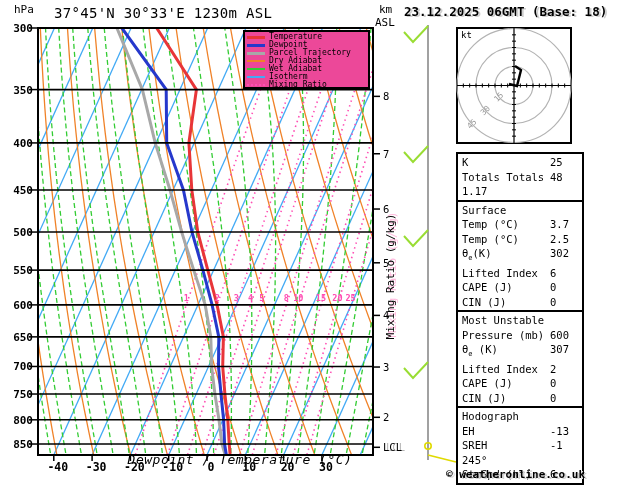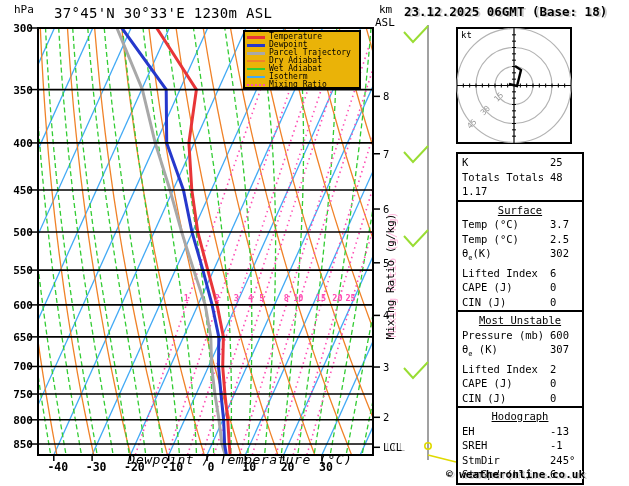--- a/index.html
+++ b/index.html
@@ -6,32 +6,32 @@
   .canvas{position:relative;width:629px;height:486px;background:#fff;overflow:hidden;
           font-family:"DejaVu Sans Mono", monospace;color:#000;}
   .abs{position:absolute;}
   .hpa{left:14px;top:3px;font-size:11px;}
   .title{left:54px;top:5px;font-size:14px;font-weight:normal;letter-spacing:.3px;white-space:pre;}
   .kmu{left:379px;top:3px;font-size:11px;}
   .aslu{left:375px;top:16px;font-size:11px;}
   .dt{left:404px;top:4px;width:224px;font-size:12.5px;font-weight:bold;white-space:nowrap;
       text-shadow:2px 1px 0 #cfcfcf;}
   #chart{position:absolute;left:0;top:0;}
-  .legend{left:243px;top:30px;width:118px;height:59px;border:2px solid #000;background:#eab308;
+  .legend{left:243px;top:30px;width:127px;height:59px;border:2px solid #000;background:#ec4899;
           box-sizing:border-box;padding:1px 0 0 2px;}
   .lrow{display:flex;align-items:center;height:8px;}
   .lsamp{width:18px;margin-right:4px;flex:none;}
   .llab{font-size:8px;line-height:8px;white-space:nowrap;}
   .mixlab{left:290px;top:270px;width:200px;text-align:center;font-size:11px;
           transform:rotate(-90deg);text-shadow:2px 2px 0 #ffb9dd;white-space:nowrap;}
   .xlab{left:115px;top:452px;width:250px;text-align:center;font-size:13px;letter-spacing:.5px;white-space:nowrap;font-style:italic;}
   .tablewrap{left:456px;top:152px;width:128px;}
   .tsec{border:2px solid #000;background:#fff;box-sizing:border-box;margin-top:-2px;padding:1px 4px;}
   .tsec:first-child{margin-top:0;}
-  .thead{text-align:center;font-size:10.5px;line-height:14.5px;text-decoration:underline;}
+  .thead{font-size:10.5px;line-height:14.5px;}
   .trow{display:flex;font-size:10.5px;line-height:14.5px;}
   .trow .lab{width:88px;flex:none;white-space:nowrap;}
   .trow .val{flex:1;white-space:nowrap;}
   sub{font-size:7px;}
   .copyright{left:446px;top:468px;font-size:11px;font-weight:bold;text-shadow:2px 1px 0 #d4d4d4;white-space:nowrap;}
 </style>
 </head>
 <body>
 
 <div class="canvas">
@@ -366,21 +366,20 @@
         <div class="thead">Hodograph</div>
         <div class="trow">
           <span class="lab">EH</span>
           <span class="val">-13</span>
         </div>
         <div class="trow">
           <span class="lab">SREH</span>
           <span class="val">-1</span>
         </div>
         <div class="trow">
-          <span class="lab">StmDir</span>
           <span class="val">245°</span>
         </div>
         <div class="trow">
           <span class="lab">StmSpd (kt)</span>
           <span class="val">6</span>
         </div>
       </div>
     </div>
   <div class="abs copyright">© weatheronline.co.uk</div>
 </div>

